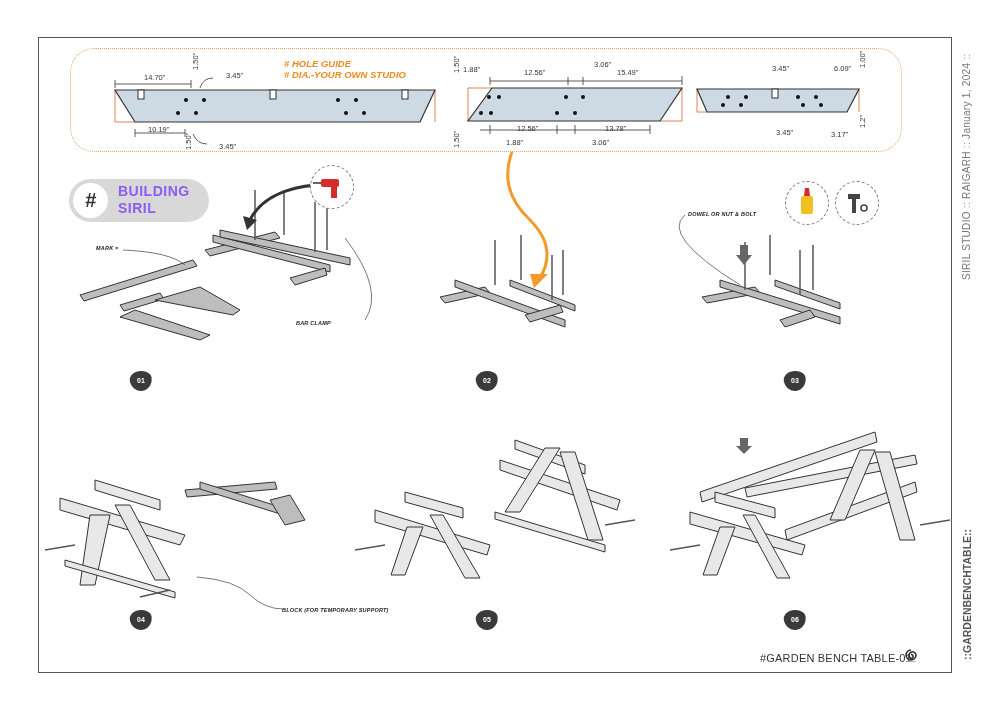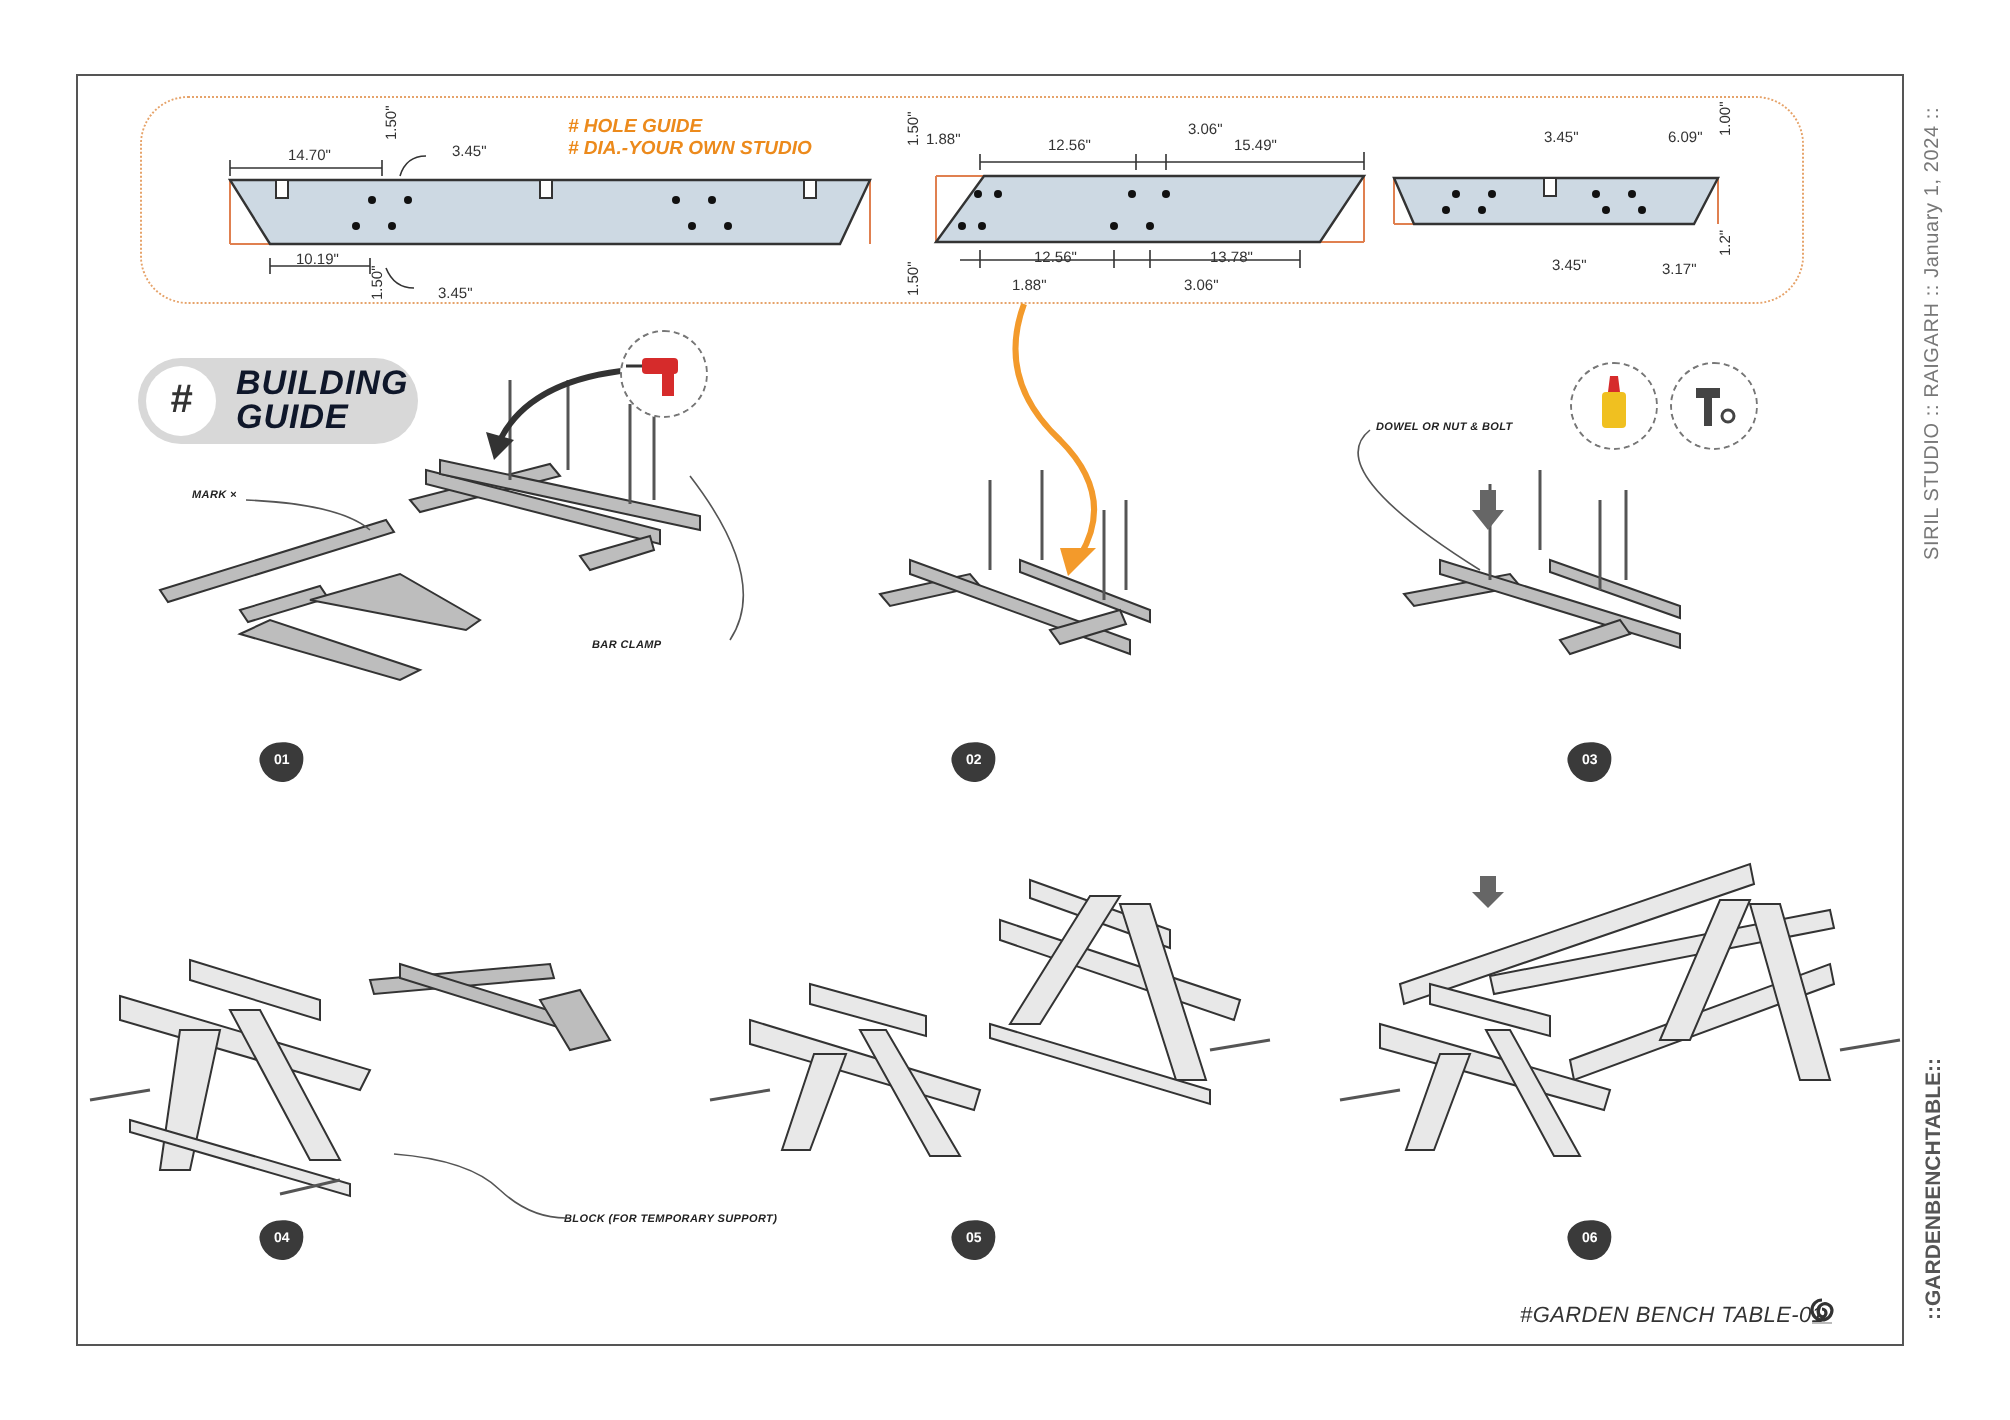--- a/index.html
+++ b/index.html
@@ -9,26 +9,26 @@
   .side-top span, .side-bottom span { position: absolute; white-space: nowrap; transform-origin: left top; transform: rotate(-90deg); color: #777; }
   .side-top span { left: 3px; top: 240px; font-size: 10px; letter-spacing: 0.3px; }
   .side-bottom { position: absolute; left: 958px; top: 520px; width: 20px; height: 140px; }
   .side-bottom span { left: 3px; top: 140px; font-size: 10.5px; font-weight: bold; color: #555; }
   .hole-guide { position: absolute; left: 70px; top: 48px; width: 832px; height: 104px; border: 1.5px dotted #e6a36a; border-radius: 24px; box-sizing: border-box; }
   .dim { position: absolute; font-size: 7.5px; color: #333; white-space: nowrap; }
   .dim.v { transform: rotate(-90deg); transform-origin: left top; }
   .hg-note { position: absolute; left: 284px; top: 58px; font-size: 9.5px; font-weight: bold; font-style: italic; color: #ec8a1c; line-height: 11px; }
   .bg-badge { position: absolute; left: 69px; top: 179px; width: 140px; height: 43px; background: #d8d8d8; border-radius: 22px; }
   .bg-hash { position: absolute; left: 73px; top: 183px; width: 35px; height: 35px; border-radius: 50%; background: #fff; font-weight: bold; font-style: italic; font-size: 20px; color: #333; text-align: center; line-height: 35px; }
-  .bg-title { position: absolute; left: 118px; top: 183px; font-weight: bold; font-style: italic; font-size: 17px; color: #0f172a; line-height: 17px; letter-spacing: 0.5px; }
+  .bg-title { position: absolute; left: 118px; top: 183px; font-weight: bold; font-size: 14px; color: #8b5cf6; line-height: 17px; letter-spacing: 0.5px; }
   .callout { position: absolute; font-size: 5.5px; font-weight: bold; font-style: italic; color: #222; white-space: nowrap; letter-spacing: 0.2px; }
   .step { position: absolute; width: 22px; height: 20px; background: #3a3a3a; border-radius: 45% 55% 50% 50% / 40% 40% 60% 60%; color: #fff; font-size: 7px; font-weight: bold; text-align: center; line-height: 20px; transform: rotate(-10deg); }
   .step span { display: inline-block; transform: rotate(10deg); }
   .tool-circle { position: absolute; width: 42px; height: 42px; border: 1px dashed #777; border-radius: 50%; background: #fff; }
-  .footer-title { position: absolute; left: 760px; top: 652px; font-size: 11px; font-style: italic; color: #333; letter-spacing: 0.2px; }
+  .footer-title { position: absolute; left: 760px; top: 652px; font-size: 11px; color: #333; letter-spacing: 0.2px; }
   .logo { position: absolute; left: 904px; top: 648px; width: 14px; height: 14px; }
   svg.illus { position: absolute; overflow: visible; }
 </style>
 </head>
 <body>
 
 <div class="frame"></div>
 
 <div class="side-top">
   <span>SIRIL STUDIO  ::  RAIGARH  ::  January 1, 2024  ::</span>
@@ -146,21 +146,21 @@
 
 <svg class="illus" style="left:500px;top:150px;" width="70" height="140">
   <path d="M12 2 Q-2 40 30 70 Q58 98 40 128" stroke="#f39a2b" stroke-width="3" fill="none"></path>
   <polygon points="30,124 48,124 34,138" fill="#f39a2b"></polygon>
 </svg>
 
 <div class="bg-badge"></div>
 <div class="bg-hash">#</div>
 <div class="bg-title">
   <div>BUILDING</div>
-  <div>GUIDE</div>
+  <div>SIRIL</div>
 </div>
 
 <svg class="illus" style="left:75px;top:180px;" width="310" height="160">
   <g stroke="#333" stroke-width="1" fill="#bdbdbd">
     <polygon points="5,115 118,80 122,86 9,121"></polygon>
     <polygon points="45,125 85,113 89,119 49,131"></polygon>
     <polygon points="80,120 125,107 165,130 158,135"></polygon>
     <polygon points="45,137 60,130 135,155 125,160"></polygon>
     <polygon points="130,70 200,52 205,58 135,76"></polygon>
     <polygon points="138,55 255,85 255,92 138,62"></polygon>

